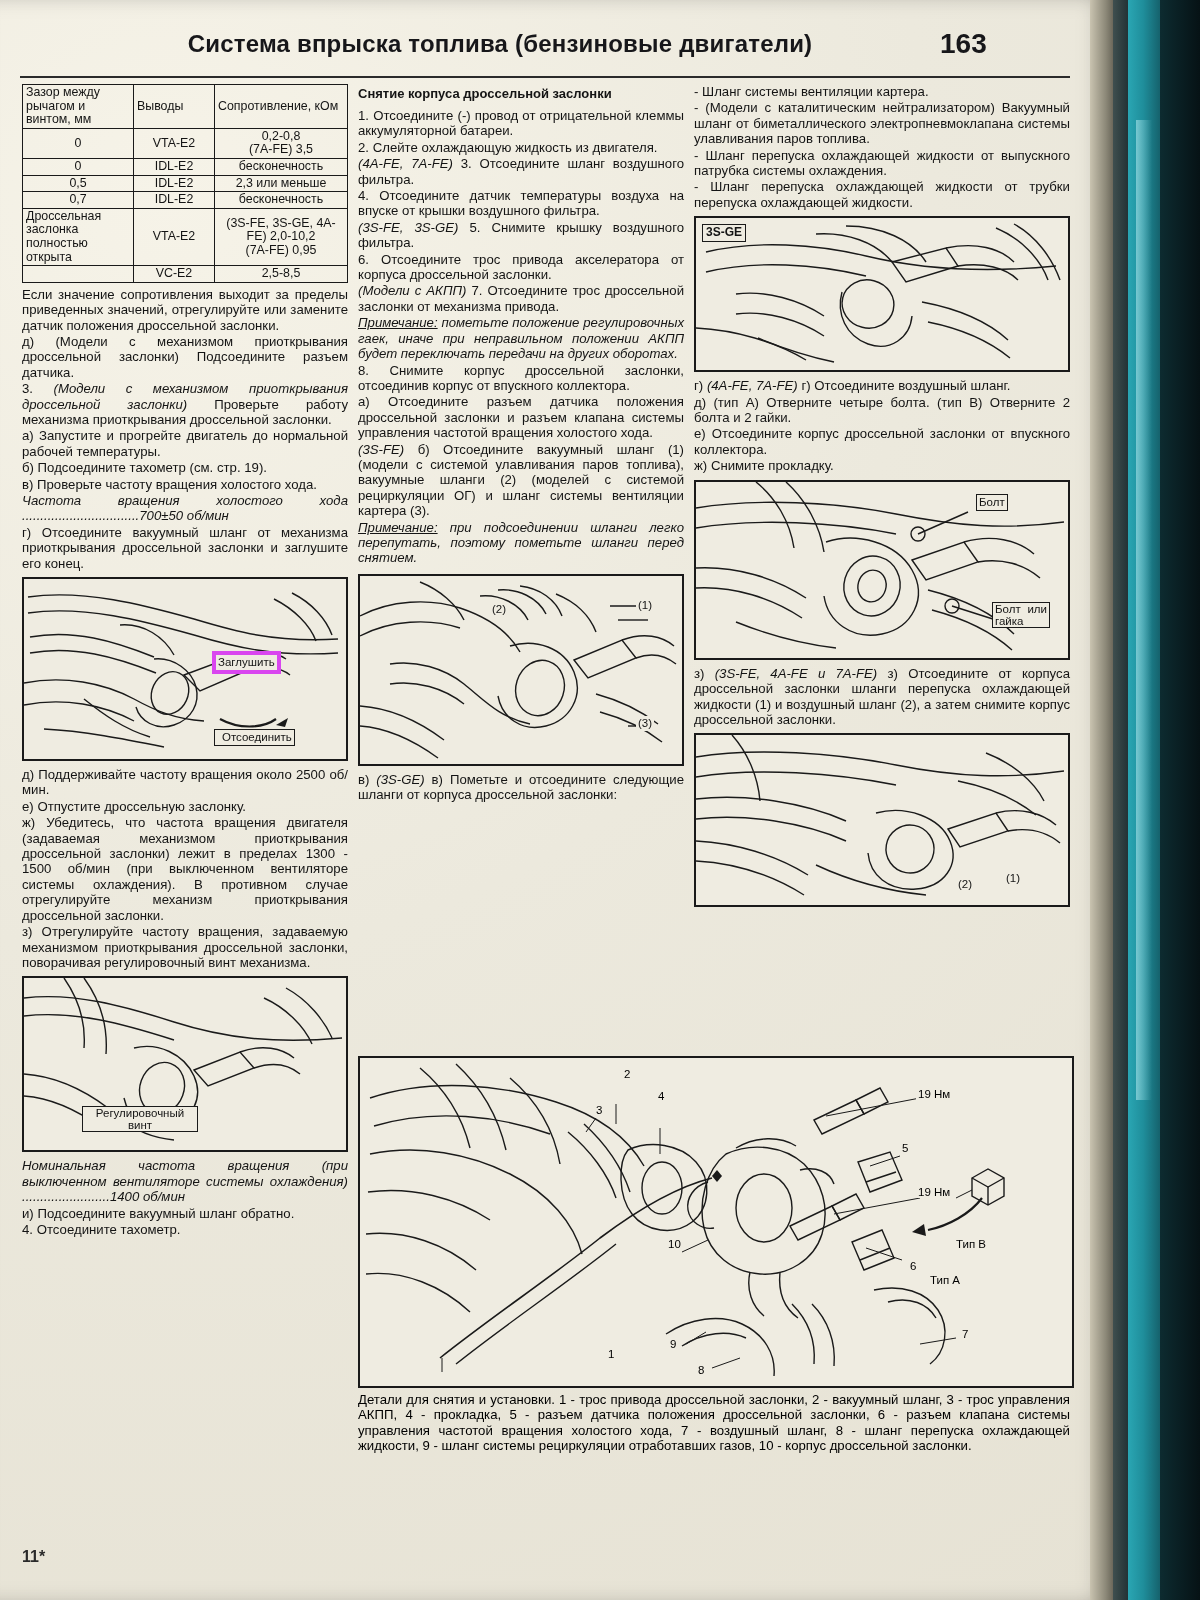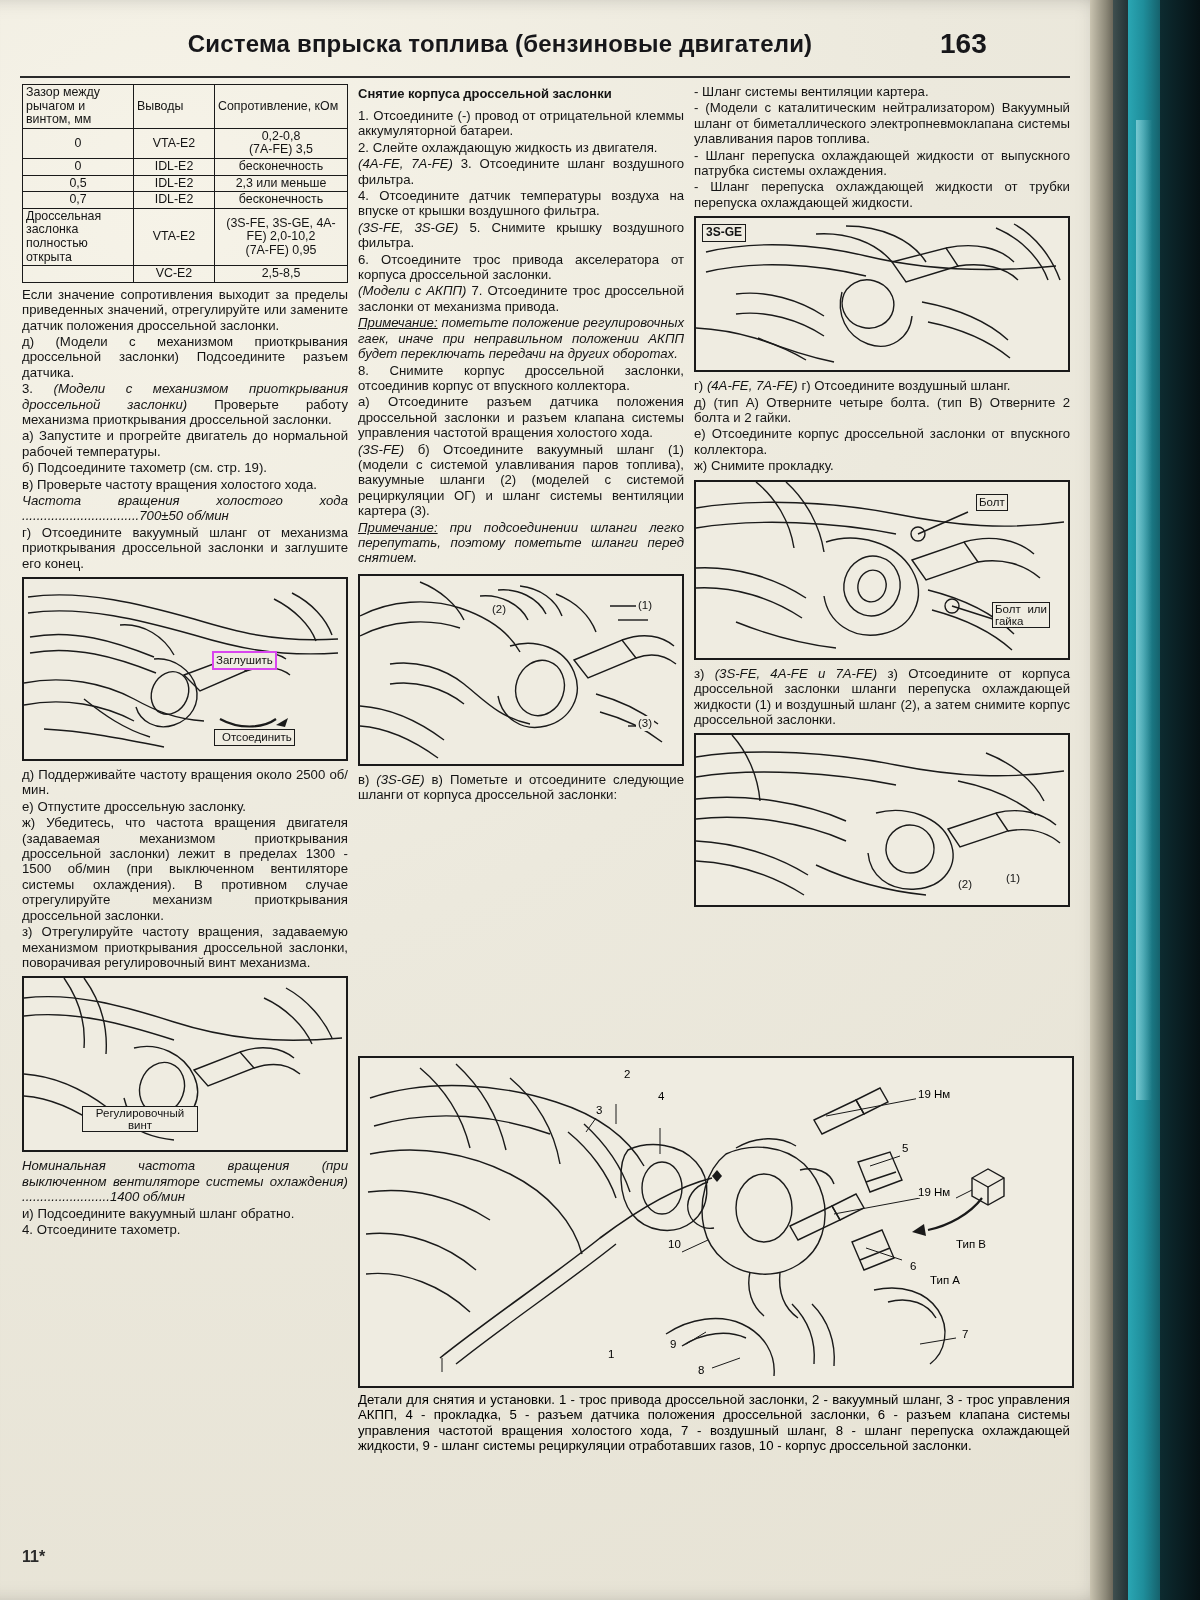--- a/index.html
+++ b/index.html
@@ -155,21 +155,21 @@
           <path d="M60 120 C80 136 100 150 126 158"></path>
           <path d="M20 150 C60 152 100 160 140 168"></path>
           <path d="M250 20 C270 30 286 46 292 62"></path>
           <path d="M268 14 C288 24 302 40 308 56"></path>
         </g>
         <g fill="none" stroke="#1a1a1a" stroke-width="2.2">
           <path d="M196 140 C214 150 238 150 252 140"></path>
         </g>
         <path d="M252 146 l12 -7 -3 9 z" fill="#1a1a1a"></path>
       </svg>
-      <div class="figlabel" style="left:188px;top:72px;border:2px solid #d946ef;">Заглушить</div>
+      <div class="figlabel" style="left:188px;top:72px;border:4px solid #d946ef;">Заглушить</div>
       <div class="figlabel" style="left:190px;top:150px;border:1px solid #1a1a1a;padding-left:7px;">Отсоединить</div>
     </div>
 
     <p>д) Поддерживайте частоту вращения около 2500 об/мин.</p>
     <p>е) Отпустите дроссельную заслонку.</p>
     <p>ж) Убедитесь, что частота вращения двигателя (задаваемая механизмом приоткрывания дроссельной заслонки) лежит в пределах 1300 - 1500 об/мин (при выключенном вентиляторе системы охлаждения). В противном случае отрегулируйте механизм приоткрывания дроссельной заслонки.</p>
     <p>з) Отрегулируйте частоту вращения, задаваемую механизмом приоткрывания дроссельной заслонки, поворачивая регулировочный винт механизма.</p>
 
     <div class="fig" style="width:322px;height:172px;">
       <svg width="318" height="168" viewBox="0 0 318 168">

